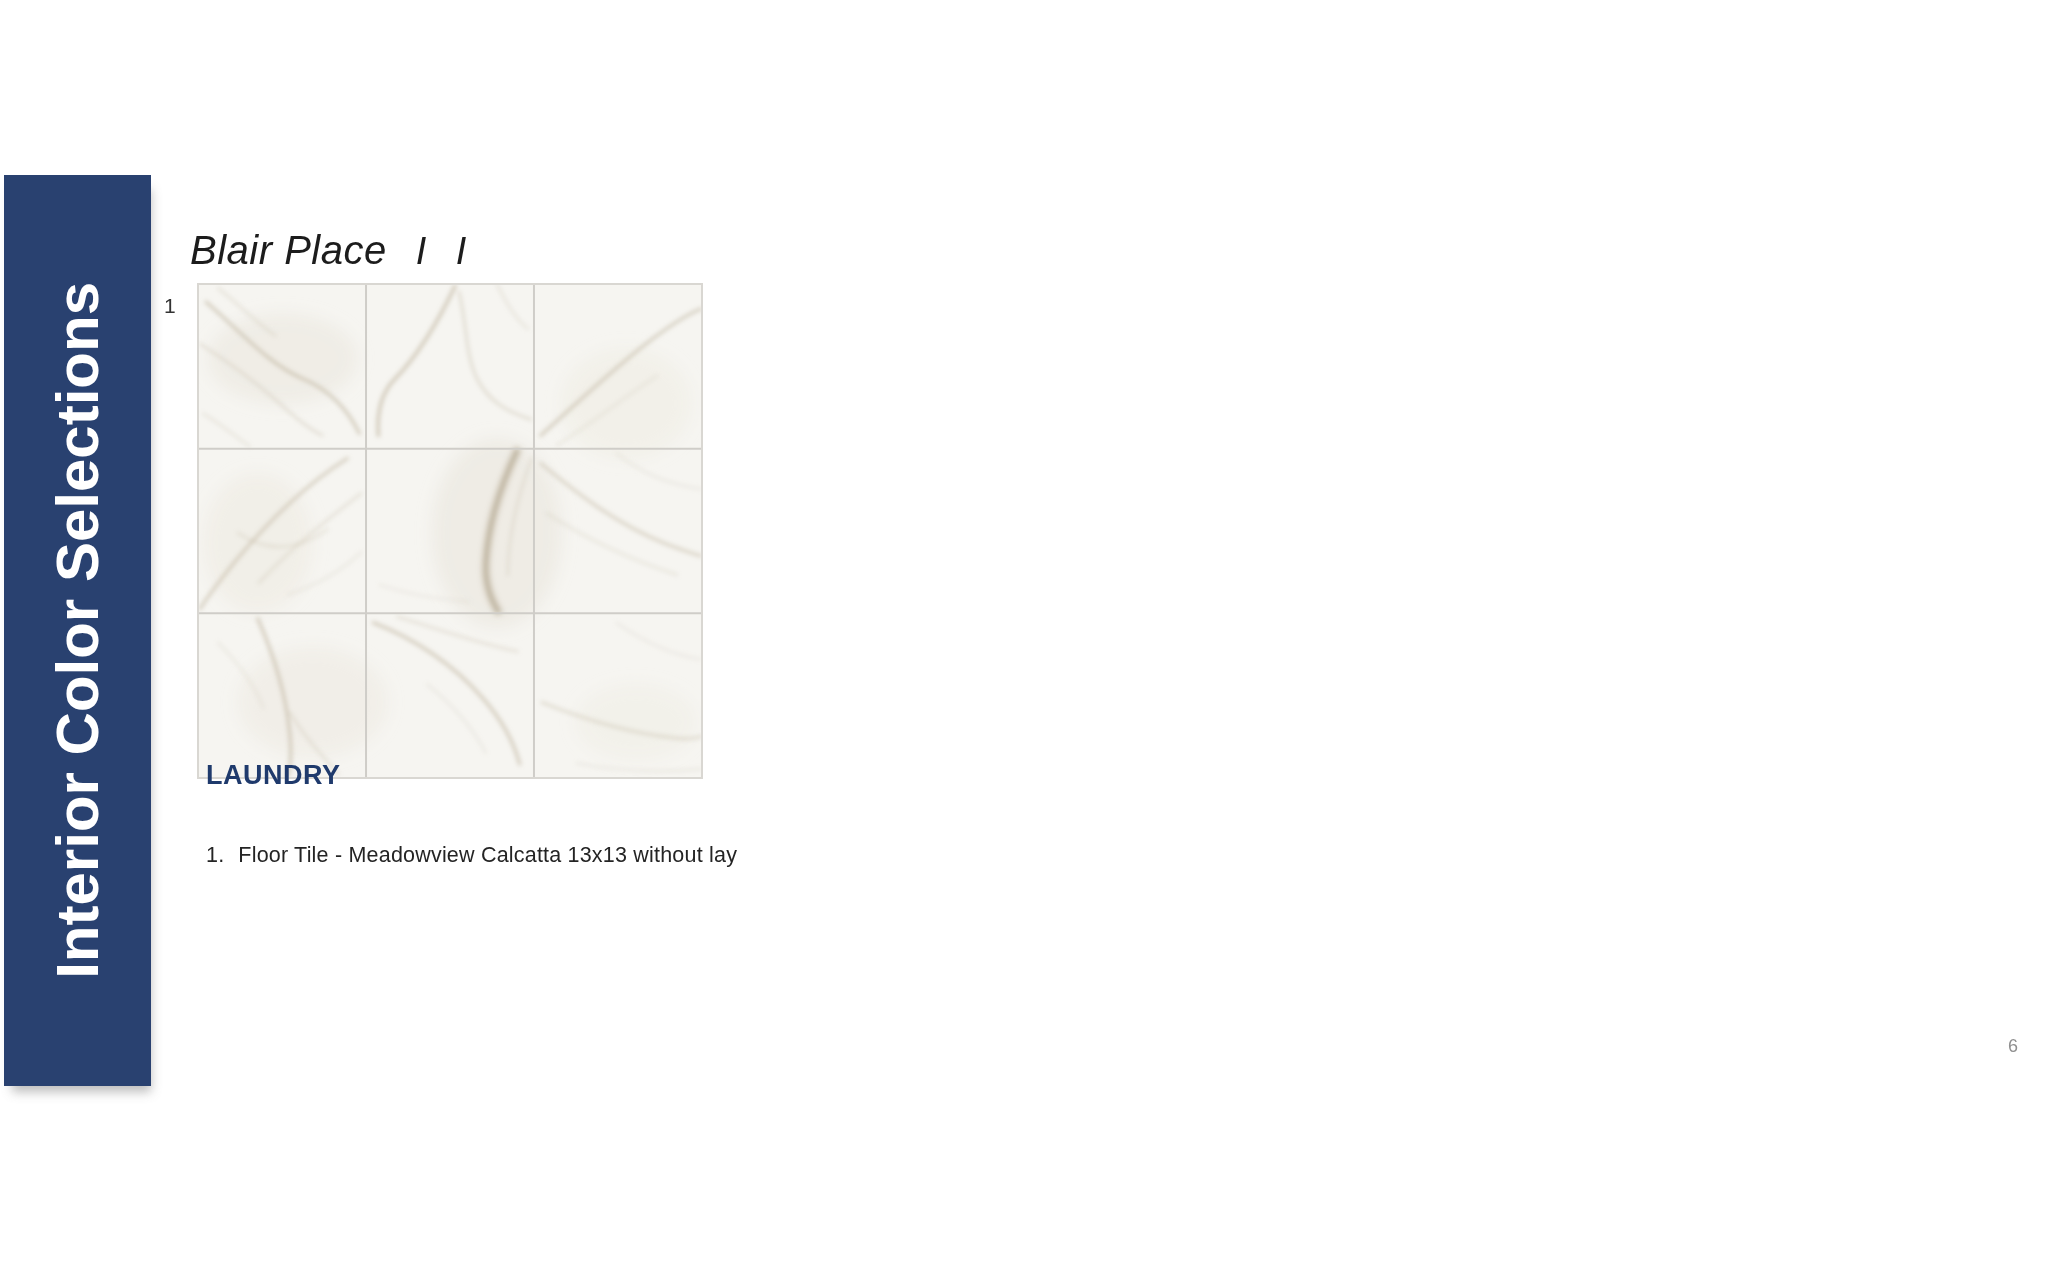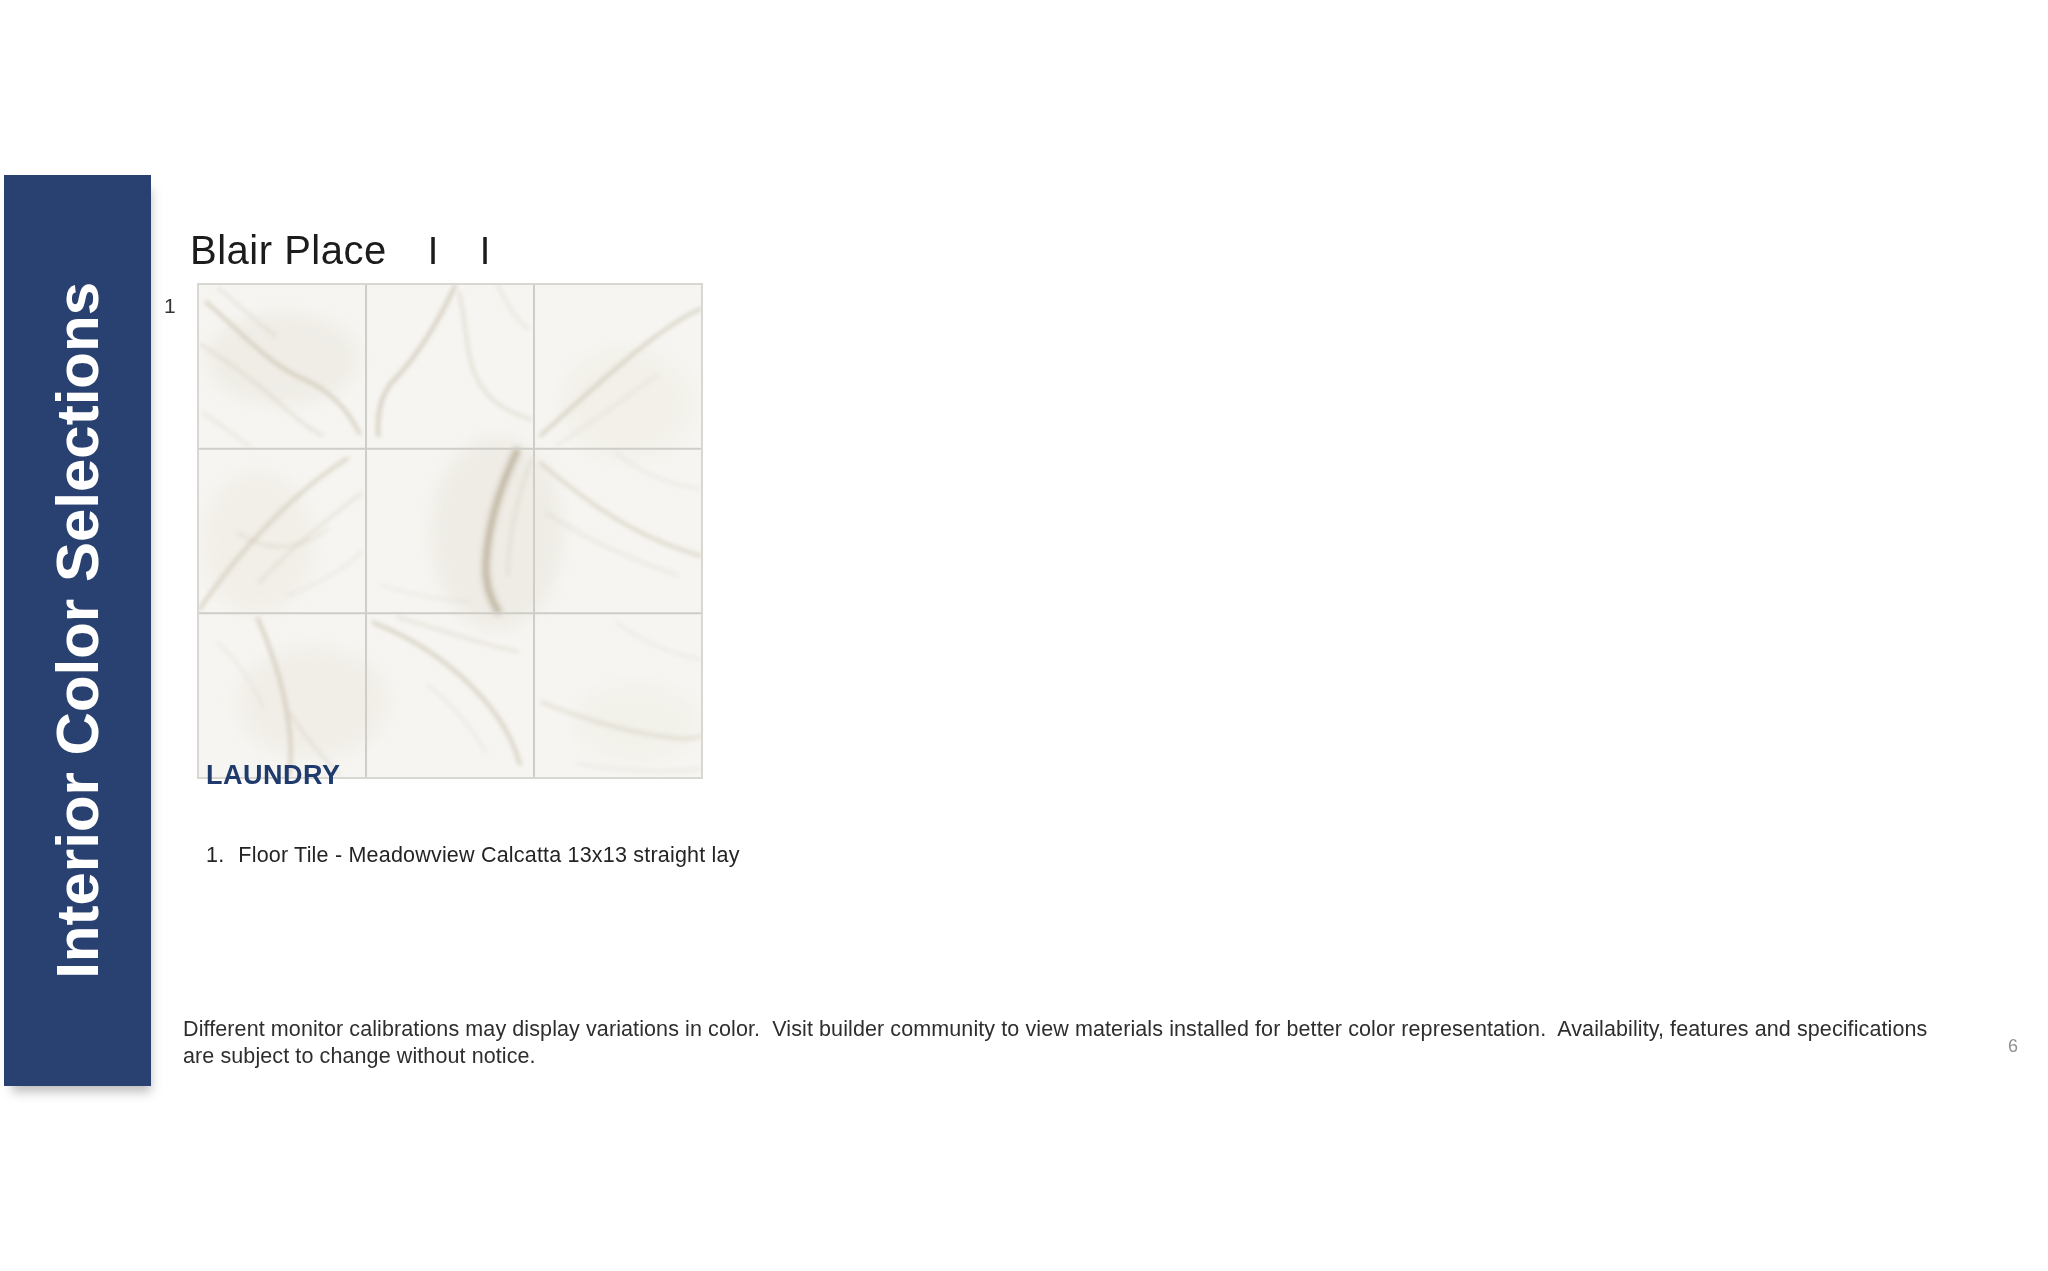--- a/index.html
+++ b/index.html
@@ -28,22 +28,22 @@
   }
   .sidebar-label{
     writing-mode:vertical-rl;transform:rotate(180deg);
     color:#ffffff;font-weight:bold;font-size:60px;letter-spacing:0px;
     white-space:nowrap;line-height:1;
   }
 
   
   .title-row{
     position:absolute;left:190px;top:228px;
-    display:flex;align-items:baseline;gap:41px;
-    font-size:40px;color:var(--title-ink);font-weight:400;letter-spacing:.5px;
+    display:flex;align-items:baseline;gap:29px;
+    font-size:40px;color:var(--title-ink);font-weight:400;letter-spacing:.5px;font-style:italic;
   }
   .title-sep{font-size:38px;}
 
   
   .fig-num{
     position:absolute;left:164px;top:294px;
     font-size:21px;color:#333;
   }
   .tile-figure{
     position:absolute;left:197px;top:283px;width:506px;height:496px;
@@ -158,19 +158,18 @@
         <line x1="0" y1="165.3" x2="506" y2="165.3"></line>
         <line x1="0" y1="330.7" x2="506" y2="330.7"></line>
       </g>
       <rect x="0.5" y="0.5" width="505" height="495" fill="none" stroke="#d9d7d2" stroke-width="1"></rect>
     </svg>
   </div>
 
   <div class="section-heading">LAUNDRY</div>
   <div class="spec-item">
     <span>1.</span>
-    <span>Floor Tile - Meadowview Calcatta 13x13 straight lay</span>
+    <span>Floor Tile - Meadowview Calcatta 13x13 without lay</span>
   </div>
 
-  <div class="disclaimer">Different monitor calibrations may display variations in color.  Visit builder community to view materials installed for better color representation.  Availability, features and specifications are subject to change without notice.</div>
   <div class="page-number">6</div>
 
 </div>
 
 </body></html>

